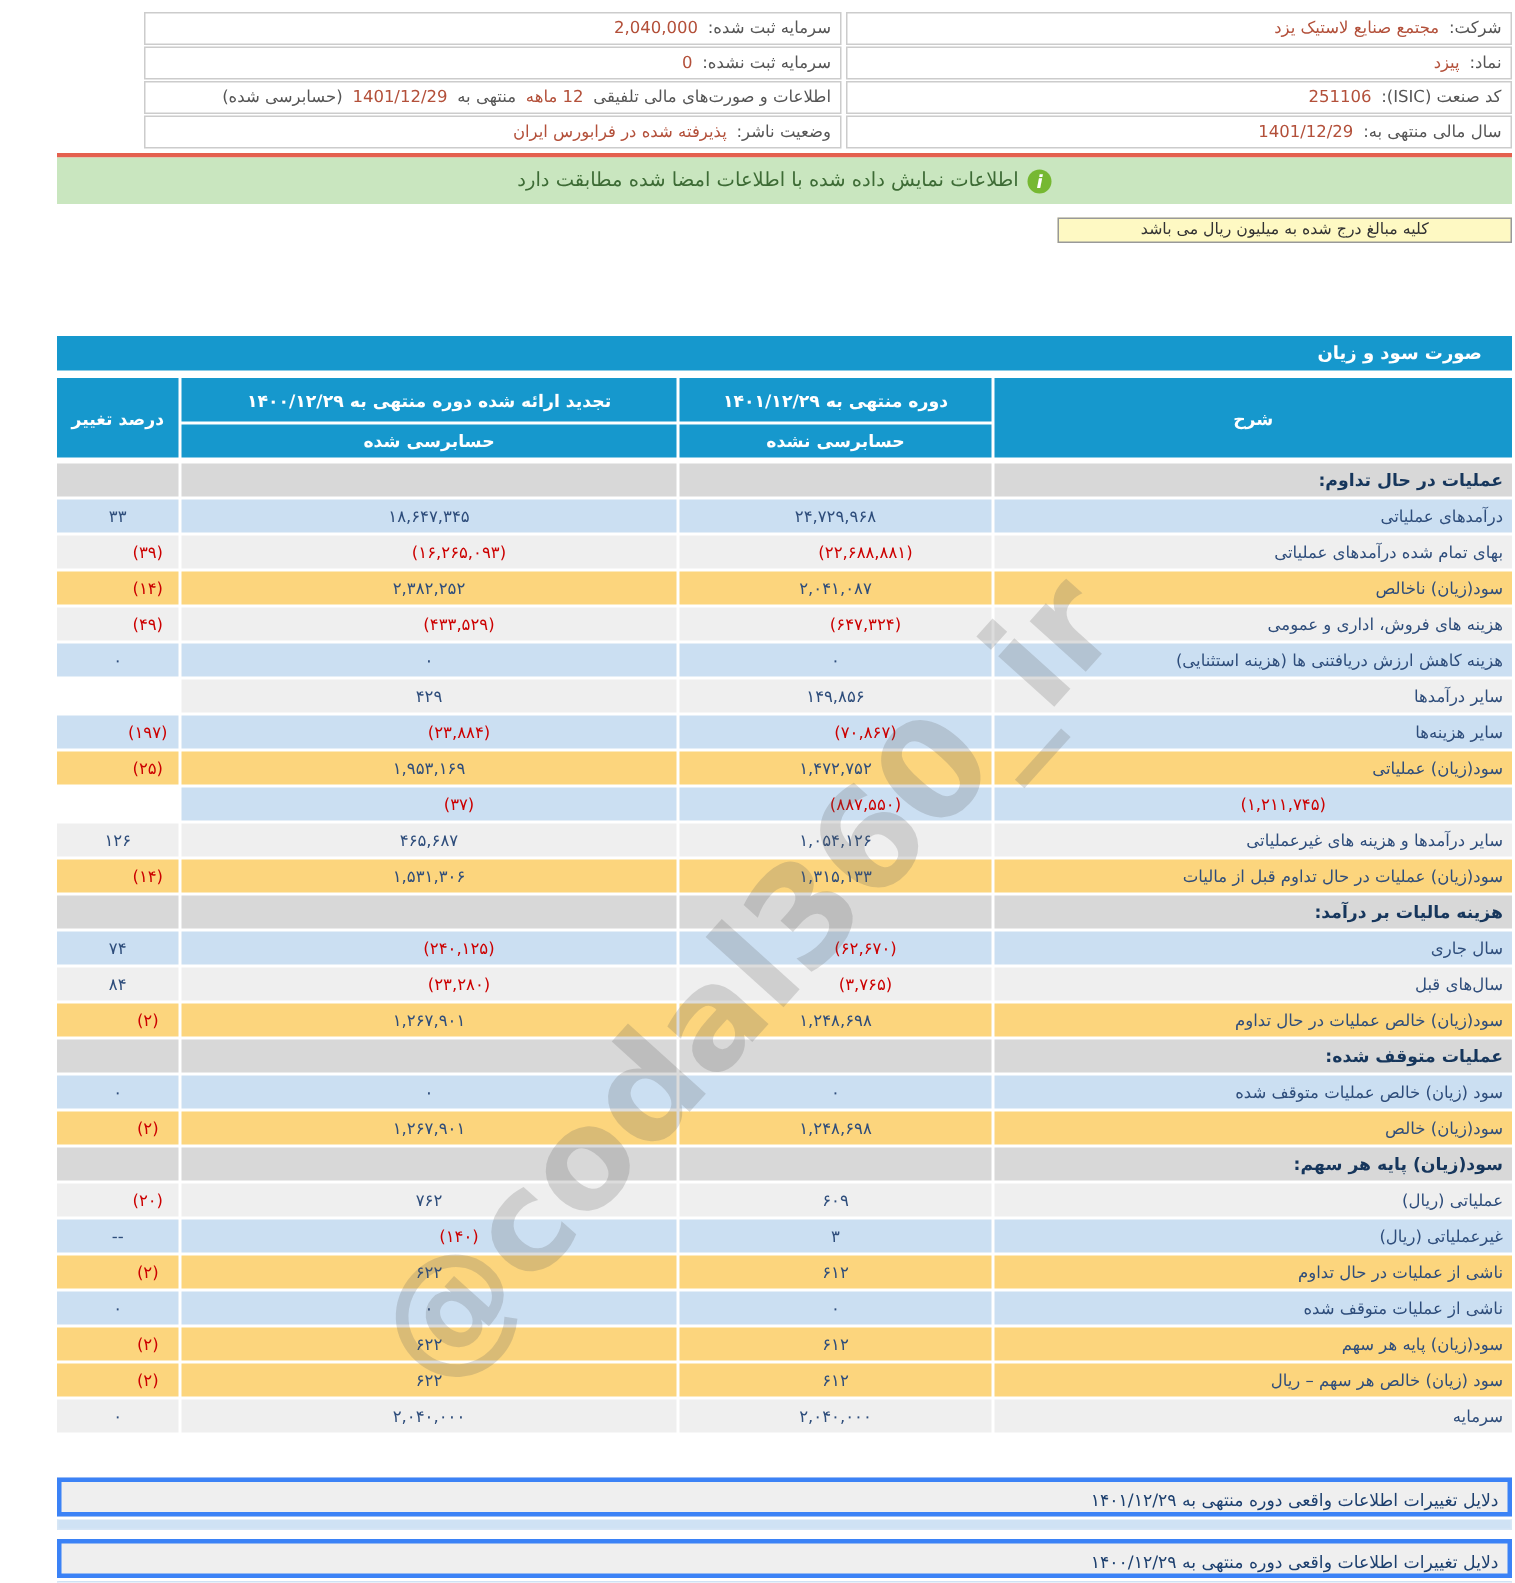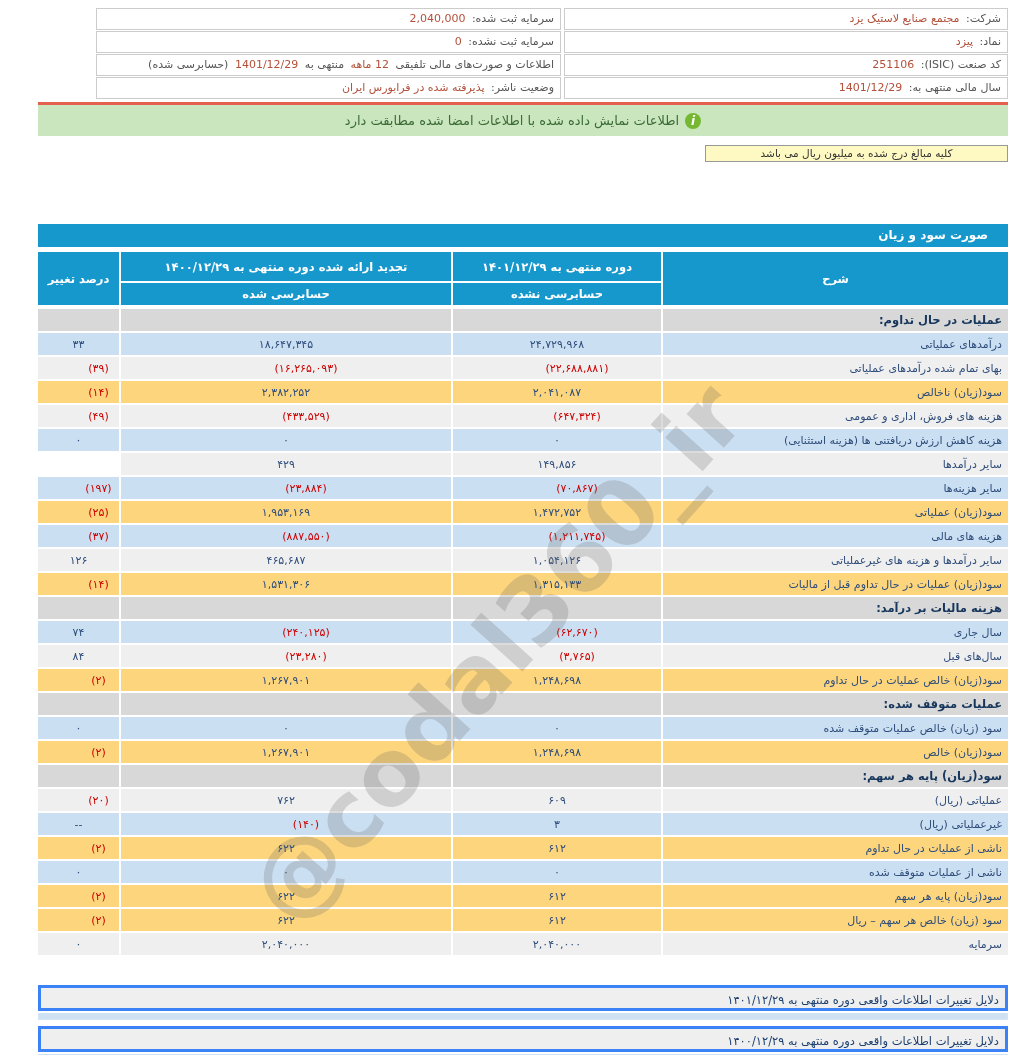--- a/index.html
+++ b/index.html
@@ -189,21 +189,20 @@
           <div class="tcell cell-num neg">(۲۳,۸۸۴)</div>
           <div class="tcell cell-num neg">(۱۹۷)</div>
         </div>
         <div class="trow row-yellow">
           <div class="tcell cell-label">سود(زیان) عملیاتی</div>
           <div class="tcell cell-num">۱,۴۷۲,۷۵۲</div>
           <div class="tcell cell-num">۱,۹۵۳,۱۶۹</div>
           <div class="tcell cell-num neg">(۲۵)</div>
         </div>
         <div class="trow row-blue">
-          <div class="tcell cell-label">هزینه های مالی</div>
           <div class="tcell cell-num neg">(۱,۲۱۱,۷۴۵)</div>
           <div class="tcell cell-num neg">(۸۸۷,۵۵۰)</div>
           <div class="tcell cell-num neg">(۳۷)</div>
         </div>
         <div class="trow row-gray">
           <div class="tcell cell-label">سایر درآمدها و هزینه های غیرعملیاتی</div>
           <div class="tcell cell-num">۱,۰۵۴,۱۲۶</div>
           <div class="tcell cell-num">۴۶۵,۶۸۷</div>
           <div class="tcell cell-num">۱۲۶</div>
         </div>

